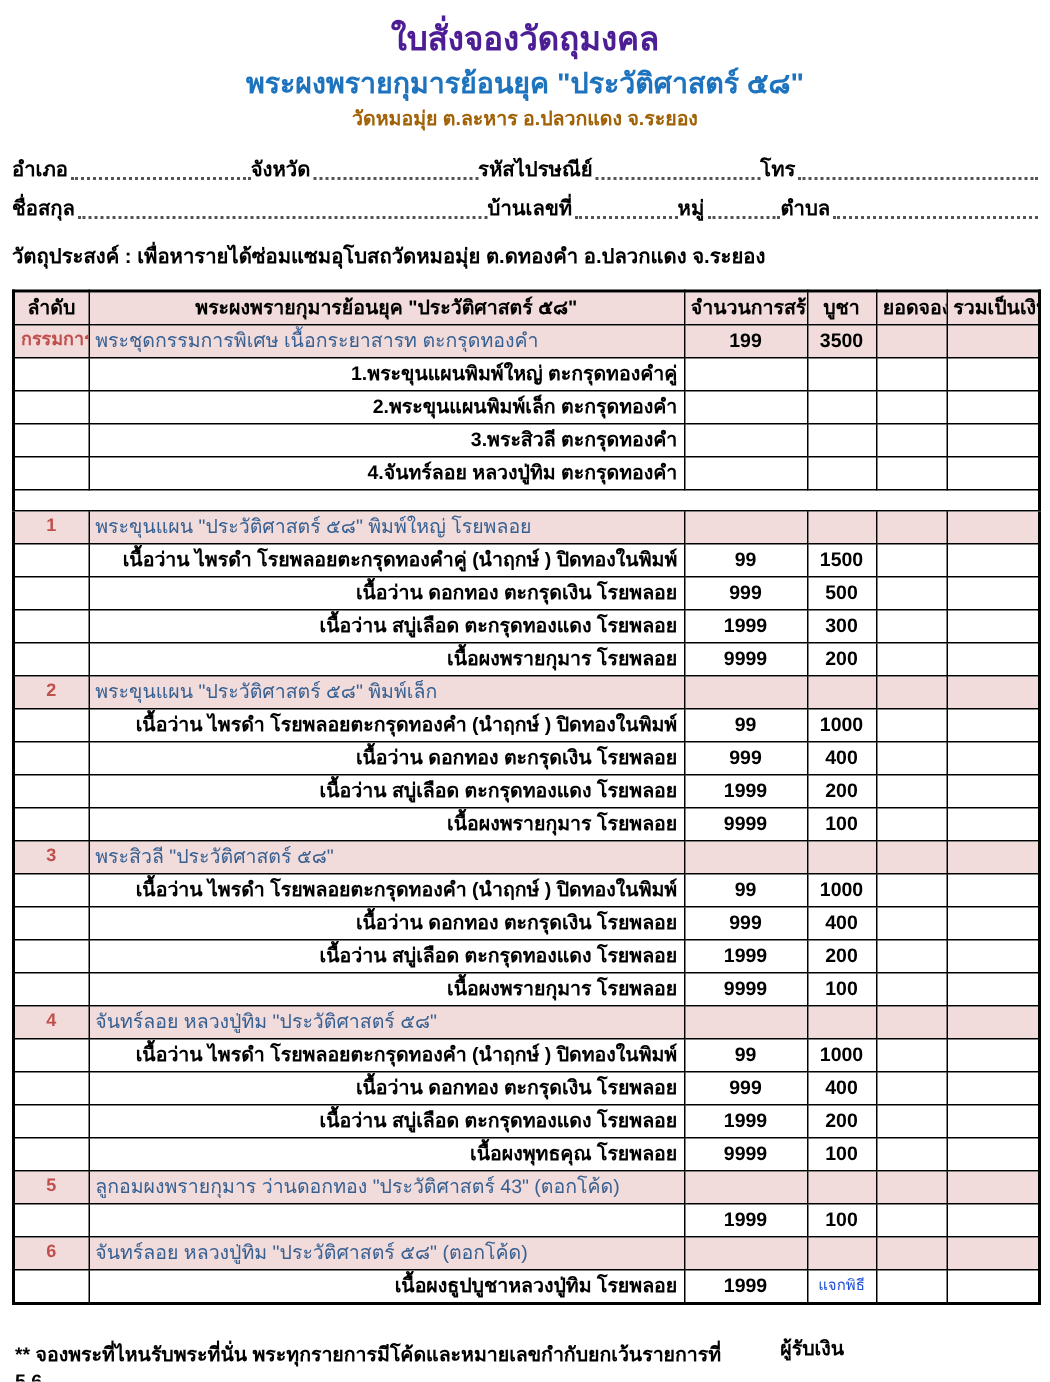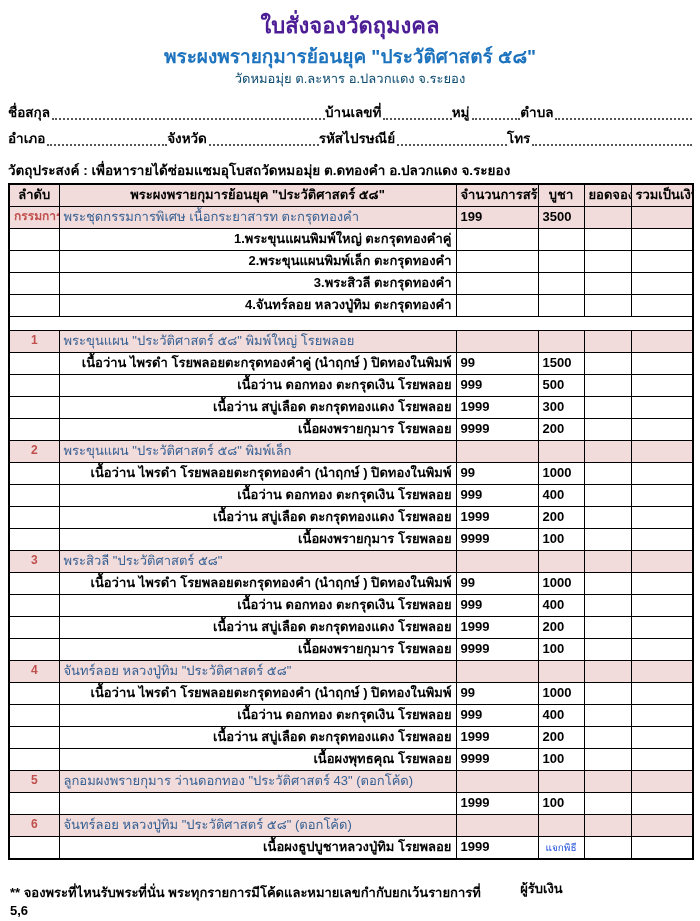--- a/index.html
+++ b/index.html
@@ -6,43 +6,43 @@
   body{
     width:700px;height:921px;background:#ffffff;position:relative;
     font-family:"Liberation Sans","DejaVu Sans",sans-serif;
     color:#000;-webkit-font-smoothing:antialiased;
   }
   .page{padding:6px 8px 0 8px;}
   
   .hdr{text-align:center;line-height:1.25;}
   .hdr .title{color:#4c1d95;font-size:22px;font-weight:bold;margin-top:6px;}
   .hdr .subtitle{color:#1e73be;font-size:19px;font-weight:bold;margin-top:5px;}
-  .hdr .temple{color:#0c4a6e;font-size:13px;font-weight:normal;margin-top:3px;}
+  .hdr .temple{color:#a16207;font-size:13px;font-weight:bold;margin-top:3px;}
   
   .formlines{margin-top:10px;font-size:13.5px;font-weight:bold;}
   .fline{display:flex;align-items:flex-end;height:26px;}
   .fline .lbl{white-space:nowrap;padding:0 2px 1px 0;}
   .dots{border-bottom:2px dotted #555;height:1px;margin-bottom:4px;}
   .g1{flex:28;} .g2{flex:7;} .g3{flex:5;} .g4{flex:14;}
   .h1{flex:12;} .h2{flex:11;} .h3{flex:11;} .h4{flex:16;}
   .purpose{margin-top:9px;font-size:13.5px;font-weight:bold;height:24px;}
   
-  table.order{border-collapse:collapse;width:684px;margin-top:0;table-layout:fixed;
+  table.order{border-collapse:collapse;width:684px;margin-top:10px;table-layout:fixed;
     font-size:13px;}
   table.order{border:2px solid #000;}
   table.order th,table.order td{
     border:1px solid #000;padding:0 4px;height:21px;line-height:1.1;
     overflow:hidden;white-space:nowrap;
   }
   table.order th{background:#f2dcdb;font-weight:bold;text-align:center;font-size:13px;}
   td.desc{text-align:right;font-weight:bold;}
   tr.pink td{background:#f2dcdb;}
   td.no-red{color:#c0504d;text-align:center;font-weight:bold;font-size:12px;}
   td.desc-blue{color:#376092;font-weight:normal;}
-  td.num{text-align:left;font-weight:bold;}
+  td.num{text-align:center;font-weight:bold;}
   td.free{color:#1d4ed8;font-weight:normal;text-align:center;font-size:10px;}
   tr.spacer td{height:13px;border-left:2px solid #000;border-right:2px solid #000;}
   td.total-cell{background:#f2dcdb;text-align:center;font-weight:bold;}
   
   .footer{display:flex;justify-content:space-between;margin-top:18px;padding:0 2px;}
   .foot-note{font-size:13px;font-weight:bold;padding-top:4px;}
   .sig{width:190px;font-size:13px;font-weight:bold;}
   .sig-row{display:flex;align-items:flex-end;margin-bottom:16px;}
   .sig-row .slbl{width:62px;text-align:right;padding-right:8px;white-space:nowrap;}
 </style>
@@ -52,38 +52,38 @@
 <div class="page">
 
   <div class="hdr">
     <div class="title">ใบสั่งจองวัดถุมงคล</div>
     <div class="subtitle">พระผงพรายกุมารย้อนยุค "ประวัติศาสตร์ ๕๘"</div>
     <div class="temple">วัดหมอมุ่ย ต.ละหาร อ.ปลวกแดง จ.ระยอง</div>
   </div>
 
   <div class="formlines">
     <div class="fline">
+      <span class="lbl">อำเภอ</span>
+      <span class="dots h1"></span>
+      <span class="lbl">จังหวัด</span>
+      <span class="dots h2"></span>
+      <span class="lbl">รหัสไปรษณีย์</span>
+      <span class="dots h3"></span>
+      <span class="lbl">โทร</span>
+      <span class="dots h4"></span>
+    </div>
+    <div class="fline">
       <span class="lbl">ชื่อสกุล</span>
       <span class="dots g1"></span>
       <span class="lbl">บ้านเลขที่</span>
       <span class="dots g2"></span>
       <span class="lbl">หมู่</span>
       <span class="dots g3"></span>
       <span class="lbl">ตำบล</span>
       <span class="dots g4"></span>
-    </div>
-    <div class="fline">
-      <span class="lbl">อำเภอ</span>
-      <span class="dots h1"></span>
-      <span class="lbl">จังหวัด</span>
-      <span class="dots h2"></span>
-      <span class="lbl">รหัสไปรษณีย์</span>
-      <span class="dots h3"></span>
-      <span class="lbl">โทร</span>
-      <span class="dots h4"></span>
     </div>
     <div class="purpose">วัตถุประสงค์ : เพื่อหารายได้ซ่อมแซมอุโบสถวัดหมอมุ่ย ต.ดทองคำ อ.ปลวกแดง จ.ระยอง</div>
   </div>
 
   <table class="order">
     <colgroup>
       <col style="width:50px">
         <col style="width:397px">
         <col style="width:82px">
       <col style="width:46px">

